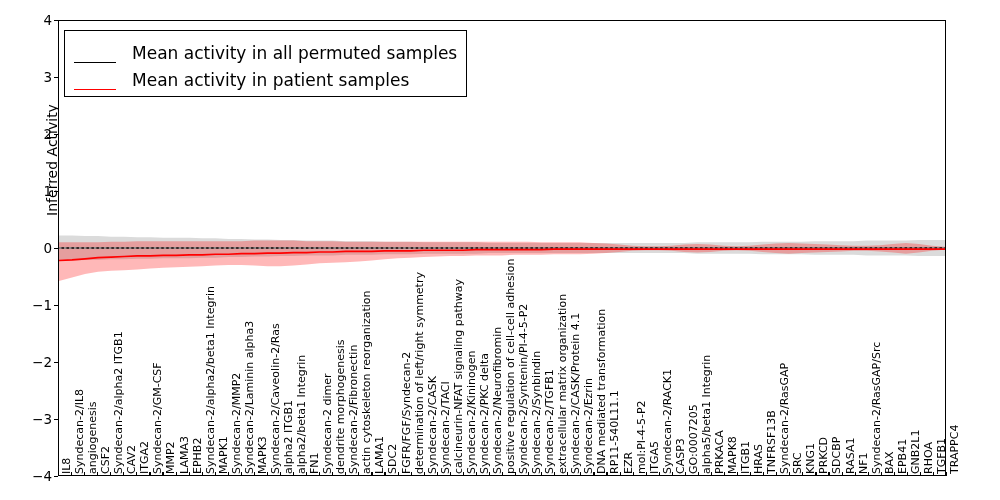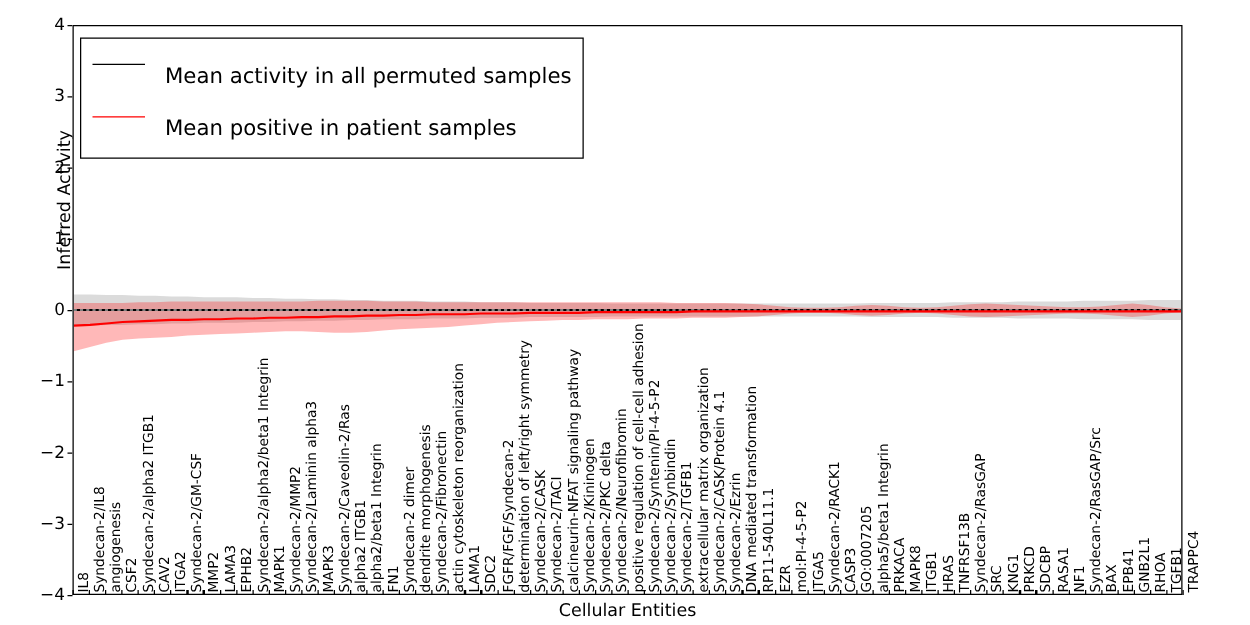--- a/index.html
+++ b/index.html
@@ -52,21 +52,21 @@
   }
   .xtmark{position:absolute;top:-4px;width:1.1px;height:4px;background:#000;}
 
   
   .legend{
     position:absolute;left:5px;top:9px;
     border:1.1px solid #000;background:#fff;
     padding:5px 9px 6px 9px;box-sizing:border-box;
     z-index:6;
   }
-  .legrow{display:flex;align-items:flex-start;height:27px;margin-top:15px;}
+  .legrow{display:flex;align-items:flex-end;height:27px;}
   .legline{width:42px;height:0;border-top:1.6px solid #000;margin-right:16px;flex:none;}
   .legline.red{border-top-color:#ff0000;}
   .legtxt{font-size:17px;color:#000;white-space:nowrap;}
 </style>
 </head>
 <body>
 
 <div id="fig">
 
 
@@ -101,21 +101,21 @@
         <path d="M0.00 240.54 L13.06 239.97 L26.12 238.83 L39.18 237.69 L52.24 237.12 L65.29 236.55 L78.35 235.98 L91.41 235.98 L104.47 235.41 L117.53 235.41 L130.59 234.84 L143.65 234.84 L156.71 234.27 L169.76 234.27 L182.82 233.70 L195.88 233.70 L208.94 233.13 L222.00 233.13 L235.06 232.56 L248.12 232.56 L261.18 231.99 L274.24 231.99 L287.29 231.42 L300.35 231.42 L313.41 231.42 L326.47 230.85 L339.53 230.85 L352.59 230.85 L365.65 230.28 L378.71 230.28 L391.76 230.28 L404.82 230.28 L417.88 229.71 L430.94 229.71 L444.00 229.71 L457.06 229.71 L470.12 229.71 L483.18 229.71 L496.24 229.14 L509.29 229.14 L522.35 229.14 L535.41 229.14 L548.47 229.14 L561.53 229.14 L574.59 229.14 L587.65 229.14 L600.71 229.14 L613.76 229.14 L626.82 229.14 L639.88 229.14 L652.94 229.14 L666.00 229.14 L679.06 229.14 L692.12 229.14 L705.18 229.14 L718.24 229.14 L731.29 229.14 L744.35 229.14 L757.41 229.14 L770.47 229.14 L783.53 229.14 L796.59 229.14 L809.65 229.14 L822.71 229.14 L835.76 229.14 L848.82 229.14 L861.88 229.14 L874.94 229.14 L888.00 229.14 " fill="none" stroke="#ff0000" stroke-width="1.7"></path>
       </svg>
 
     <div class="legend">
       <div class="legrow">
         <span class="legline"></span>
         <span class="legtxt">Mean activity in all permuted samples</span>
       </div>
       <div class="legrow">
         <span class="legline red"></span>
-        <span class="legtxt">Mean positive in patient samples</span>
+        <span class="legtxt">Mean activity in patient samples</span>
       </div>
     </div>
   </div>
 
   <div class="xticks" id="xticklabels">
       <div class="xt" style="left: 4px; top: -2px;">IL8</div>
       <div class="xtmark" style="left: 0px;"></div>
       <div class="xt" style="left: 17.0588px; top: -2px;">Syndecan-2/IL8</div>
       <div class="xtmark" style="left: 13.0588px;"></div>
       <div class="xt" style="left: 30.1176px; top: -2px;">angiogenesis</div>
@@ -246,15 +246,14 @@
       <div class="xtmark" style="left: 835.765px;"></div>
       <div class="xt" style="left: 852.824px; top: -2px;">GNB2L1</div>
       <div class="xtmark" style="left: 848.824px;"></div>
       <div class="xt" style="left: 865.882px; top: -2px;">RHOA</div>
       <div class="xtmark" style="left: 861.882px;"></div>
       <div class="xt" style="left: 878.941px; top: -2px;">TGFB1</div>
       <div class="xtmark" style="left: 874.941px;"></div>
       <div class="xt" style="left: 892px; top: -2px;">TRAPPC4</div>
       <div class="xtmark" style="left: 888px;"></div>
     </div>
-  <div class="xlabel">Cellular Entities</div>
 
 </div>
 
 </body></html>

